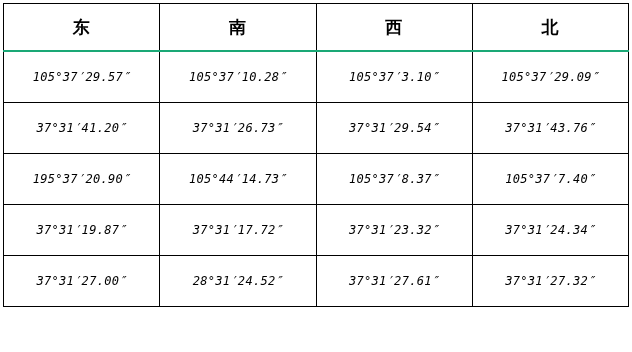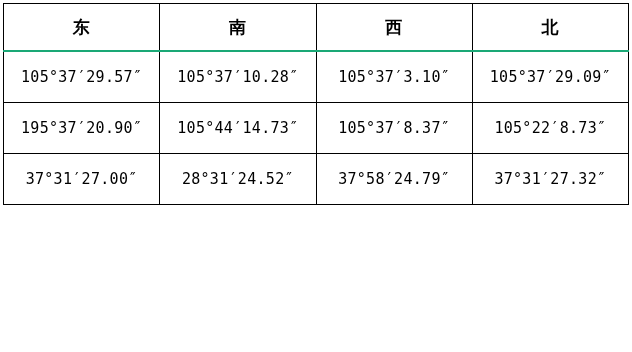--- a/index.html
+++ b/index.html
@@ -46,24 +46,25 @@
     font-family: "DejaVu Sans", "Liberation Sans", sans-serif;
     font-weight: bold;
     font-size: 17px;
     color: #000000;
     border-bottom: 2px solid #1aa876;
     letter-spacing: 1px;
   }
 
   table.coord-table tbody td {
     height: 50px;
-    font-size: 15px;
+    font-size: 12px;
     color: #000000;
     letter-spacing: 0.3px;
     white-space: nowrap;
+    font-style: italic;
   }
 
   .cellval {
     display: inline-block;
   }
 </style>
 </head>
 <body>
 
 <div id="table-wrap">
@@ -83,26 +84,38 @@
       </tr>
     </thead>
     <tbody>
       <tr>
         <td><span class="cellval">105°37′29.57″</span></td>
         <td><span class="cellval">105°37′10.28″</span></td>
         <td><span class="cellval">105°37′3.10″</span></td>
         <td><span class="cellval">105°37′29.09″</span></td>
       </tr>
       <tr>
+        <td><span class="cellval">37°31′41.20″</span></td>
+        <td><span class="cellval">37°31′26.73″</span></td>
+        <td><span class="cellval">37°31′29.54″</span></td>
+        <td><span class="cellval">37°31′43.76″</span></td>
+      </tr>
+      <tr>
         <td><span class="cellval">195°37′20.90″</span></td>
         <td><span class="cellval">105°44′14.73″</span></td>
         <td><span class="cellval">105°37′8.37″</span></td>
-        <td><span class="cellval">105°22′8.73″</span></td>
+        <td><span class="cellval">105°37′7.40″</span></td>
+      </tr>
+      <tr>
+        <td><span class="cellval">37°31′19.87″</span></td>
+        <td><span class="cellval">37°31′17.72″</span></td>
+        <td><span class="cellval">37°31′23.32″</span></td>
+        <td><span class="cellval">37°31′24.34″</span></td>
       </tr>
       <tr>
         <td><span class="cellval">37°31′27.00″</span></td>
         <td><span class="cellval">28°31′24.52″</span></td>
-        <td><span class="cellval">37°58′24.79″</span></td>
+        <td><span class="cellval">37°31′27.61″</span></td>
         <td><span class="cellval">37°31′27.32″</span></td>
       </tr>
     </tbody>
   </table>
 </div>
 
 </body></html>

